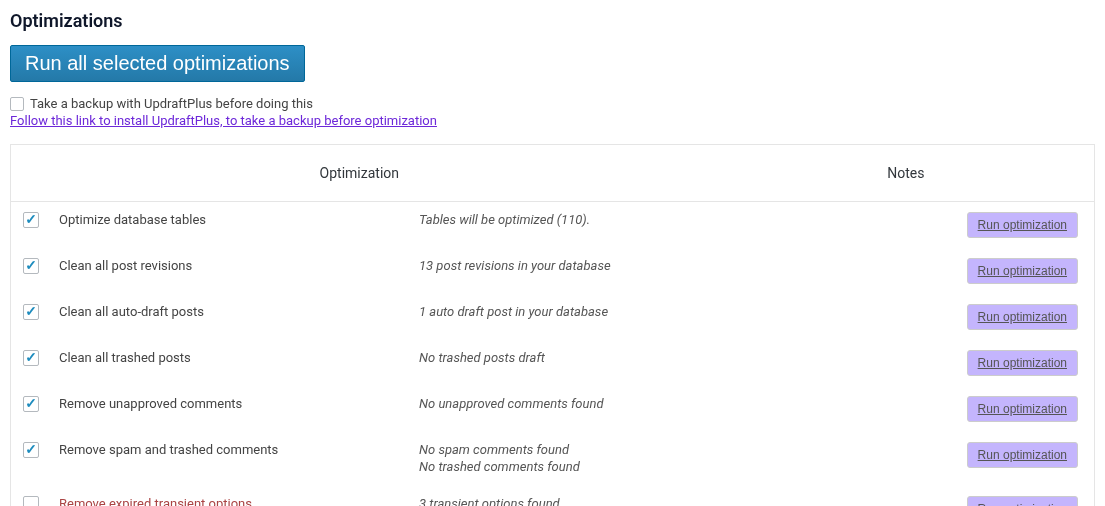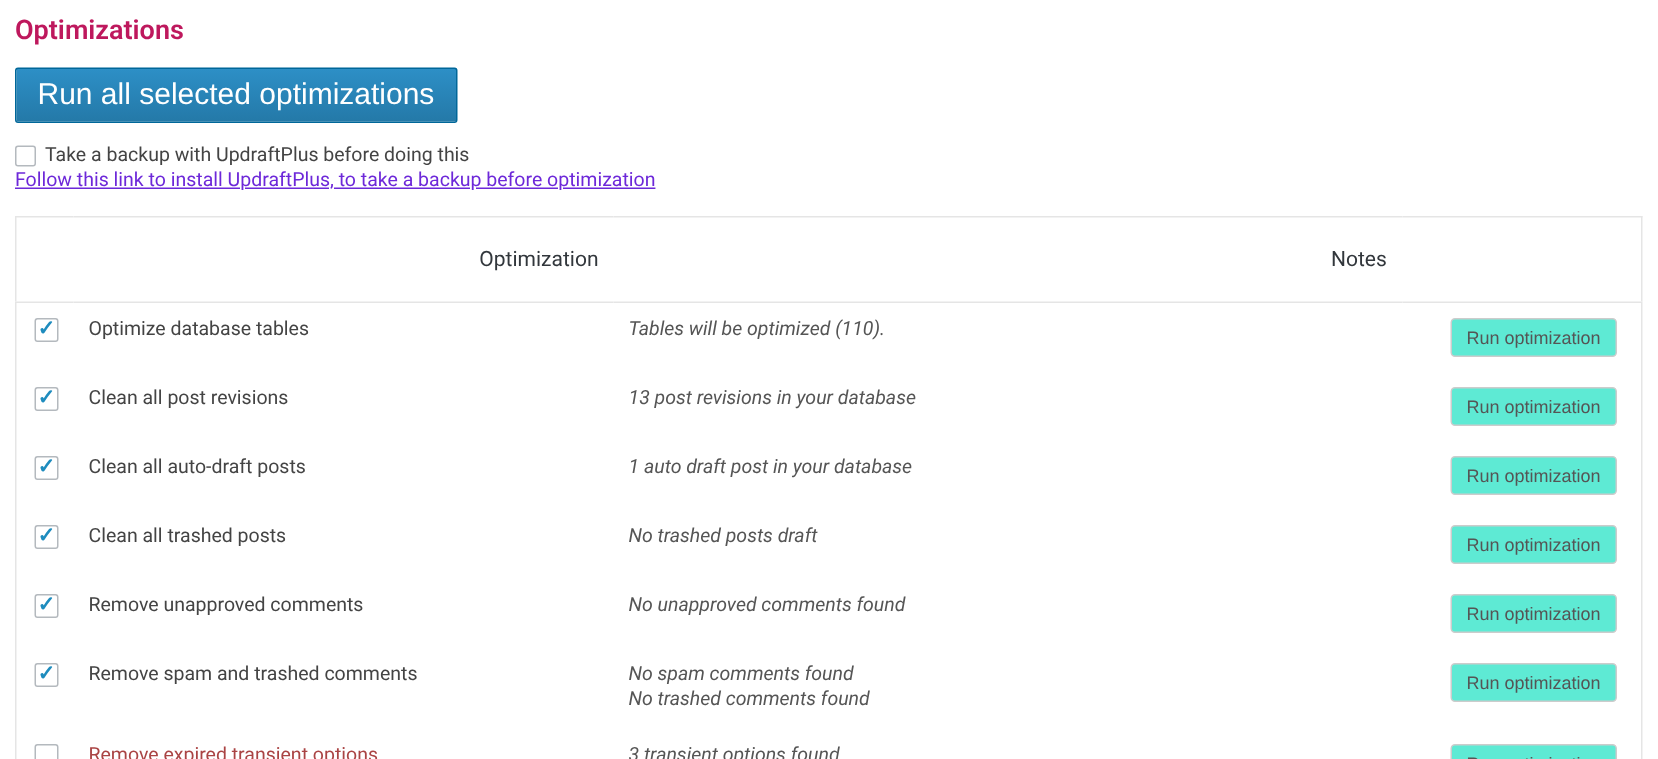--- a/index.html
+++ b/index.html
@@ -10,21 +10,21 @@
     body {
       font-family: -apple-system, BlinkMacSystemFont, "Segoe UI", Roboto, "Helvetica Neue", Arial, sans-serif;
       font-size: 13px;
       color: #23282d;
       background: #fff;
       padding: 10px;
     }
     h2.heading {
       font-size: 18px;
       font-weight: 600;
-      color: #be185d;
+      color: #0f172a;
       margin-bottom: 14px;
     }
     .run-all-btn {
       background: #0073aa;
       background: linear-gradient(to bottom, #2d8fc6, #2479a8);
       border: 1px solid #006799;
       color: #fff;
       font-size: 20px;
       padding: 6px 14px;
       cursor: pointer;
@@ -120,27 +120,28 @@
       color: #a44;
     }
     .opt-note {
       font-style: italic;
       color: #555;
     }
     .opt-note div {
       margin-bottom: 2px;
     }
     .run-opt-btn {
-      background: #5eead4;
+      background: #c4b5fd;
       border: 1px solid #ccc;
       color: #555;
       font-size: 12px;
       padding: 5px 10px;
       border-radius: 3px;
       cursor: pointer;
+      text-decoration: underline;
     }
     .action-cell {
       text-align: right;
       padding-right: 16px !important;
     }
   </style>
 </head>
 <body>
 
 

